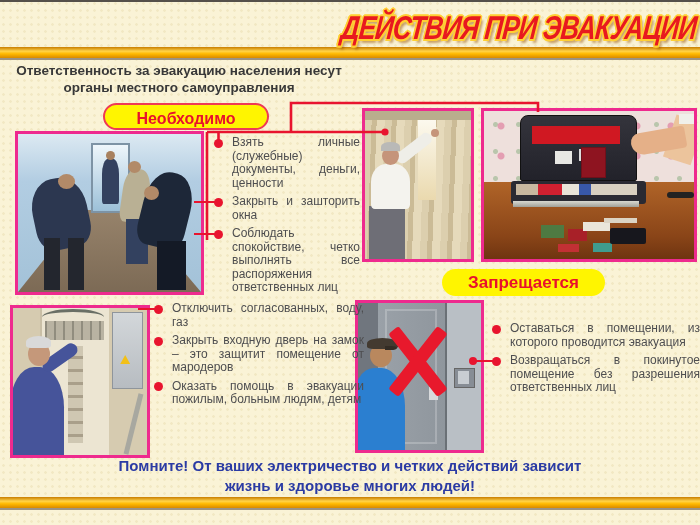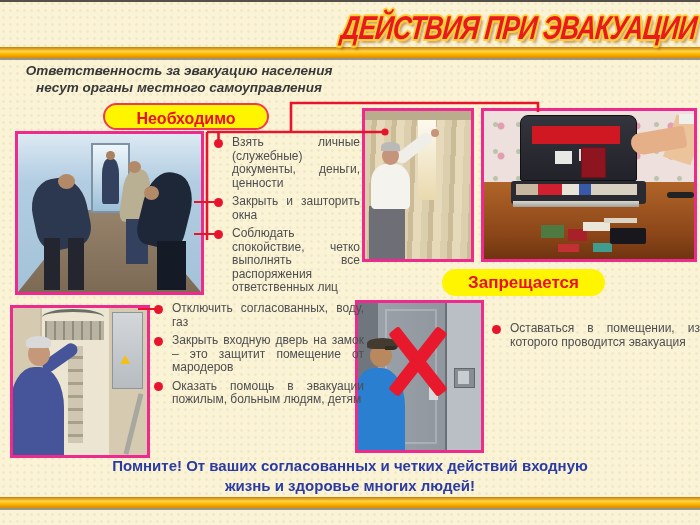--- a/index.html
+++ b/index.html
@@ -16,21 +16,21 @@
 
   .main-title{position:absolute;right:4px;top:9px;z-index:5;
     font-size:33px;font-weight:bold;font-style:italic;letter-spacing:-1px;white-space:nowrap;
     color:#e8191f;transform:scaleX(.78) skewX(-7deg);transform-origin:right center;
     text-shadow:-2px 0 0 #ffcf33,2px 0 0 #ffcf33,0 -2px 0 #ffcf33,0 2px 0 #ffcf33,
       -1.5px -1.5px 0 #ffcf33,1.5px -1.5px 0 #ffcf33,-1.5px 1.5px 0 #ffcf33,1.5px 1.5px 0 #ffcf33,
       4px 4px 3px rgba(150,80,0,.55);}
 
   .col-header{position:absolute;font-size:13.5px;font-weight:bold;color:#383838;
     text-align:center;line-height:1.25;z-index:3;}
-  .col-header.left{left:14px;top:63px;width:330px;font-style:italic;}
+  .col-header.left{left:14px;top:63px;width:330px;}
   .col-header.right{left:360px;top:62px;width:334px;}
 
   .badge{position:absolute;z-index:6;background:#fff500;border-radius:14px;
     text-align:center;font-weight:bold;color:#e8112d;}
   .badge-nec{left:103px;top:103px;width:166px;height:27px;line-height:27px;font-size:16px;
     border:2px solid #ef3a55;box-sizing:border-box;}
   .badge-proh{left:442px;top:269px;width:163px;height:27px;line-height:27px;font-size:17px;}
 
   
   .photo{position:absolute;border:3px solid #ee2a8e;box-sizing:border-box;overflow:hidden;z-index:2;}
@@ -285,20 +285,24 @@
       <span class="blt"></span>
       <span>Оказать помощь в эвакуации пожилым, больным людям, детям</span>
     </li>
   </ul>
 
   <ul class="blist list-right">
     <li>
       <span class="blt"></span>
       <span>Оставаться в помещении, из которого проводится эвакуация</span>
     </li>
+    <li class="cl end-dot">
+      <span class="blt"></span>
+      <span>Возвращаться в покинутое помещение без разрешения ответственных лиц</span>
+    </li>
   </ul>
 
   <div class="footer-note">
-    <div>Помните! От ваших согласованных и четких действий входную</div>
+    <div>Помните! От ваших электричество и четких действий зависит</div>
     <div>жизнь и здоровье многих людей!</div>
   </div>
 
 </div>
 
 </body></html>

